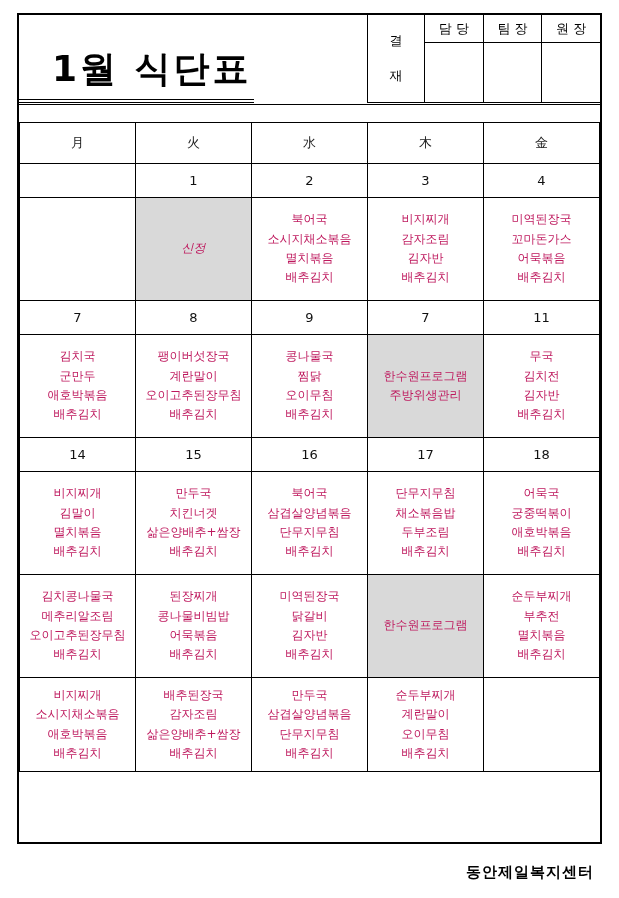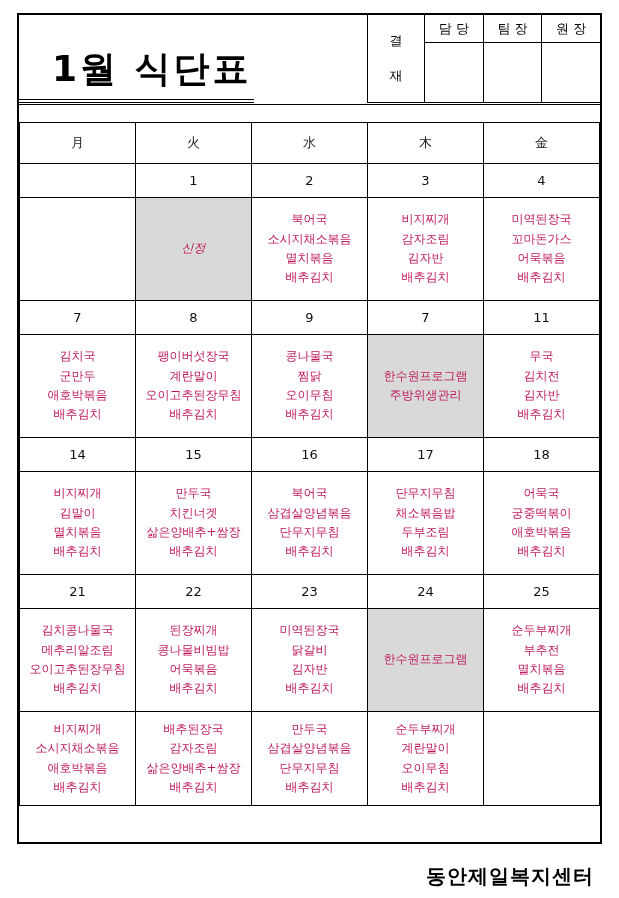--- a/index.html
+++ b/index.html
@@ -118,21 +118,21 @@
     font-size: 12px;
     line-height: 1.62;
     color: #be185d;
   }
   tr.last-menu td.menu-cell { height: 93px; }
   
   .org-footer {
     position: absolute;
     top: 863px;
     right: 25px;
-    font-size: 20px;
+    font-size: 15px;
     font-weight: bold;
     letter-spacing: 1px;
   }
 </style>
 </head>
 <body>
 
 <div class="outer-box">
 
   <div class="title-block">
@@ -273,27 +273,20 @@
             <div>배추김치</div>
           </td>
           <td class="menu-cell">
             <div>어묵국</div>
             <div>궁중떡볶이</div>
             <div>애호박볶음</div>
             <div>배추김치</div>
           </td>
         </tr>
         <tr>
-          <td class="date-cell">21</td>
-          <td class="date-cell">22</td>
-          <td class="date-cell">23</td>
-          <td class="date-cell">24</td>
-          <td class="date-cell">25</td>
-        </tr>
-        <tr>
           <td class="menu-cell">
             <div>김치콩나물국</div>
             <div>메추리알조림</div>
             <div>오이고추된장무침</div>
             <div>배추김치</div>
           </td>
           <td class="menu-cell">
             <div>된장찌개</div>
             <div>콩나물비빔밥</div>
             <div>어묵볶음</div>

